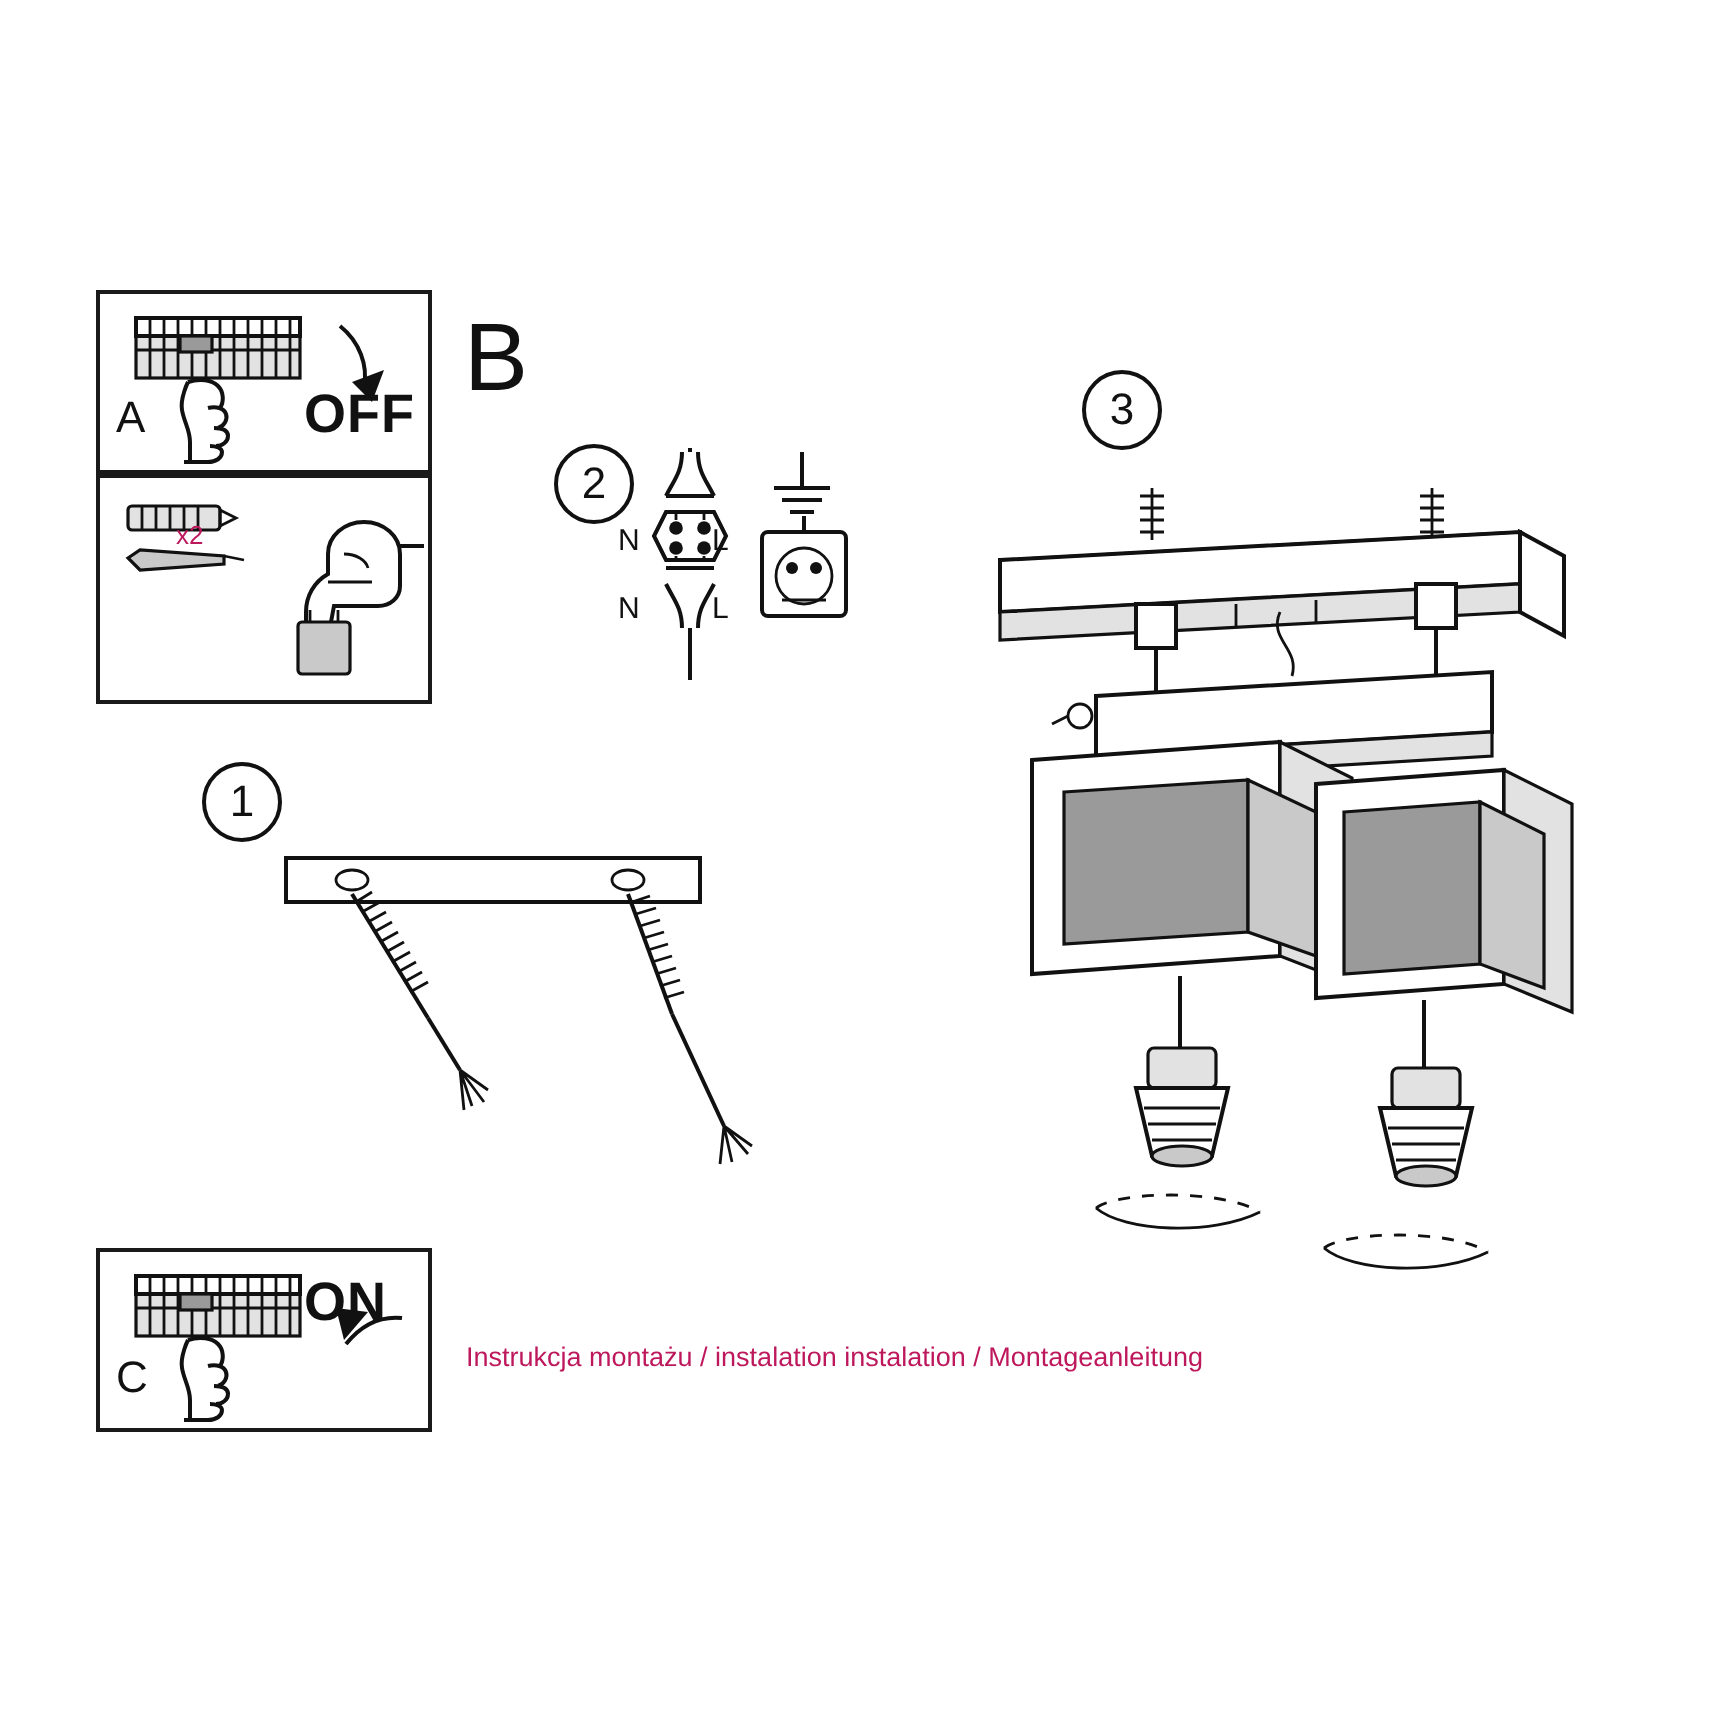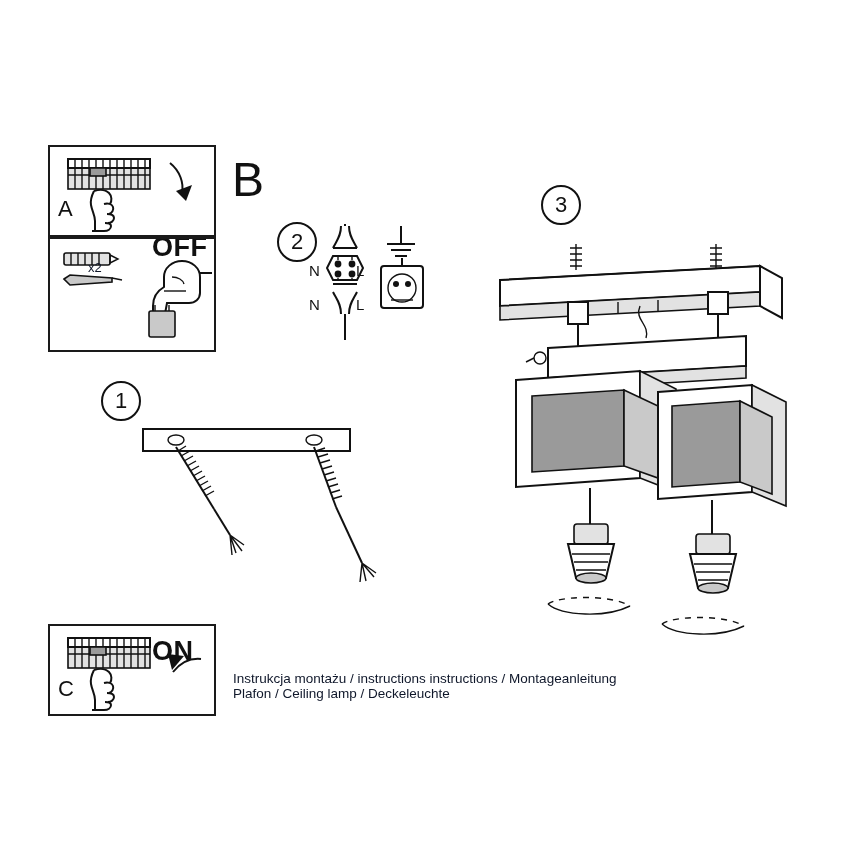--- a/index.html
+++ b/index.html
@@ -49,21 +49,21 @@
     display: flex;
     align-items: center;
     justify-content: center;
     font-size: 22px;
     color: #111;
     box-sizing: border-box;
     background: #fff;
   }
   .caption {
     font-size: 13.5px;
-    color: #0f172a;
+    color: #be185d;
     line-height: 1.55;
     white-space: nowrap;
   }
   svg { display: block; overflow: visible; }
   .st { fill: none; stroke: #111; stroke-width: 2; }
   .st-thin { fill: none; stroke: #111; stroke-width: 1.4; }
   .st-fill-w { fill: #fff; stroke: #111; stroke-width: 2; }
   .st-grey { fill: #c9c9c9; stroke: #111; stroke-width: 1.6; }
   .st-dgrey { fill: #9a9a9a; stroke: #111; stroke-width: 1.6; }
   .st-lgrey { fill: #e2e2e2; stroke: #111; stroke-width: 1.6; }
@@ -105,21 +105,21 @@
         <path d="M55 76 c3 0 6 1 6 3 c0 3 -3 5 -7 5 l-12 0"></path>
       </g>
 
       <g>
         <path class="st" d="M120 16 c10 8 14 20 12 30" fill="none"></path>
         <polygon class="st-blk" points="126,44 142,38 136,54"></polygon>
       </g>
     </svg>
   </div>
   <div class="abs letter" style="left:58px; top:196px;">A</div>
-  <div class="abs lbl lbl-big" style="left:152px; top:192px;margin-top:40px;">OFF</div>
+  <div class="abs lbl lbl-big" style="left:152px; top:192px;">OFF</div>
 
   <div class="abs box" style="left:48px; top:237px; width:168px; height:115px;">
     <svg width="164" height="111" viewBox="0 0 164 111">
 
       <g>
         <rect class="st-lgrey" x="14" y="14" width="46" height="12" rx="2"></rect>
         <g class="st-thin">
           <line x1="21" y1="14" x2="21" y2="26"></line>
           <line x1="28" y1="14" x2="28" y2="26"></line>
           <line x1="35" y1="14" x2="35" y2="26"></line>
@@ -321,16 +321,15 @@
 
       <g>
         <path class="st-thin" d="M58 364 c14 12 58 14 82 2" fill="none"></path>
         <path class="st-thin" d="M58 364 c10 -8 62 -10 82 2" fill="none" stroke-dasharray="6 6"></path>
         <path class="st-thin" d="M172 384 c14 12 58 14 82 2" fill="none"></path>
         <path class="st-thin" d="M172 384 c10 -8 62 -10 82 2" fill="none" stroke-dasharray="6 6"></path>
       </g>
     </svg>
   </div>
 
-  <div class="abs caption" style="left:233px; top:669px;">Instrukcja montażu / instructions instructions / Montageanleitung</div>
-  <div class="abs caption" style="left:233px; top:684px;">Plafon / Ceiling lamp / Deckeleuchte</div>
+  <div class="abs caption" style="left:233px; top:669px;">Instrukcja montażu / instalation instalation / Montageanleitung</div>
 
 </div>
 
 </body></html>

